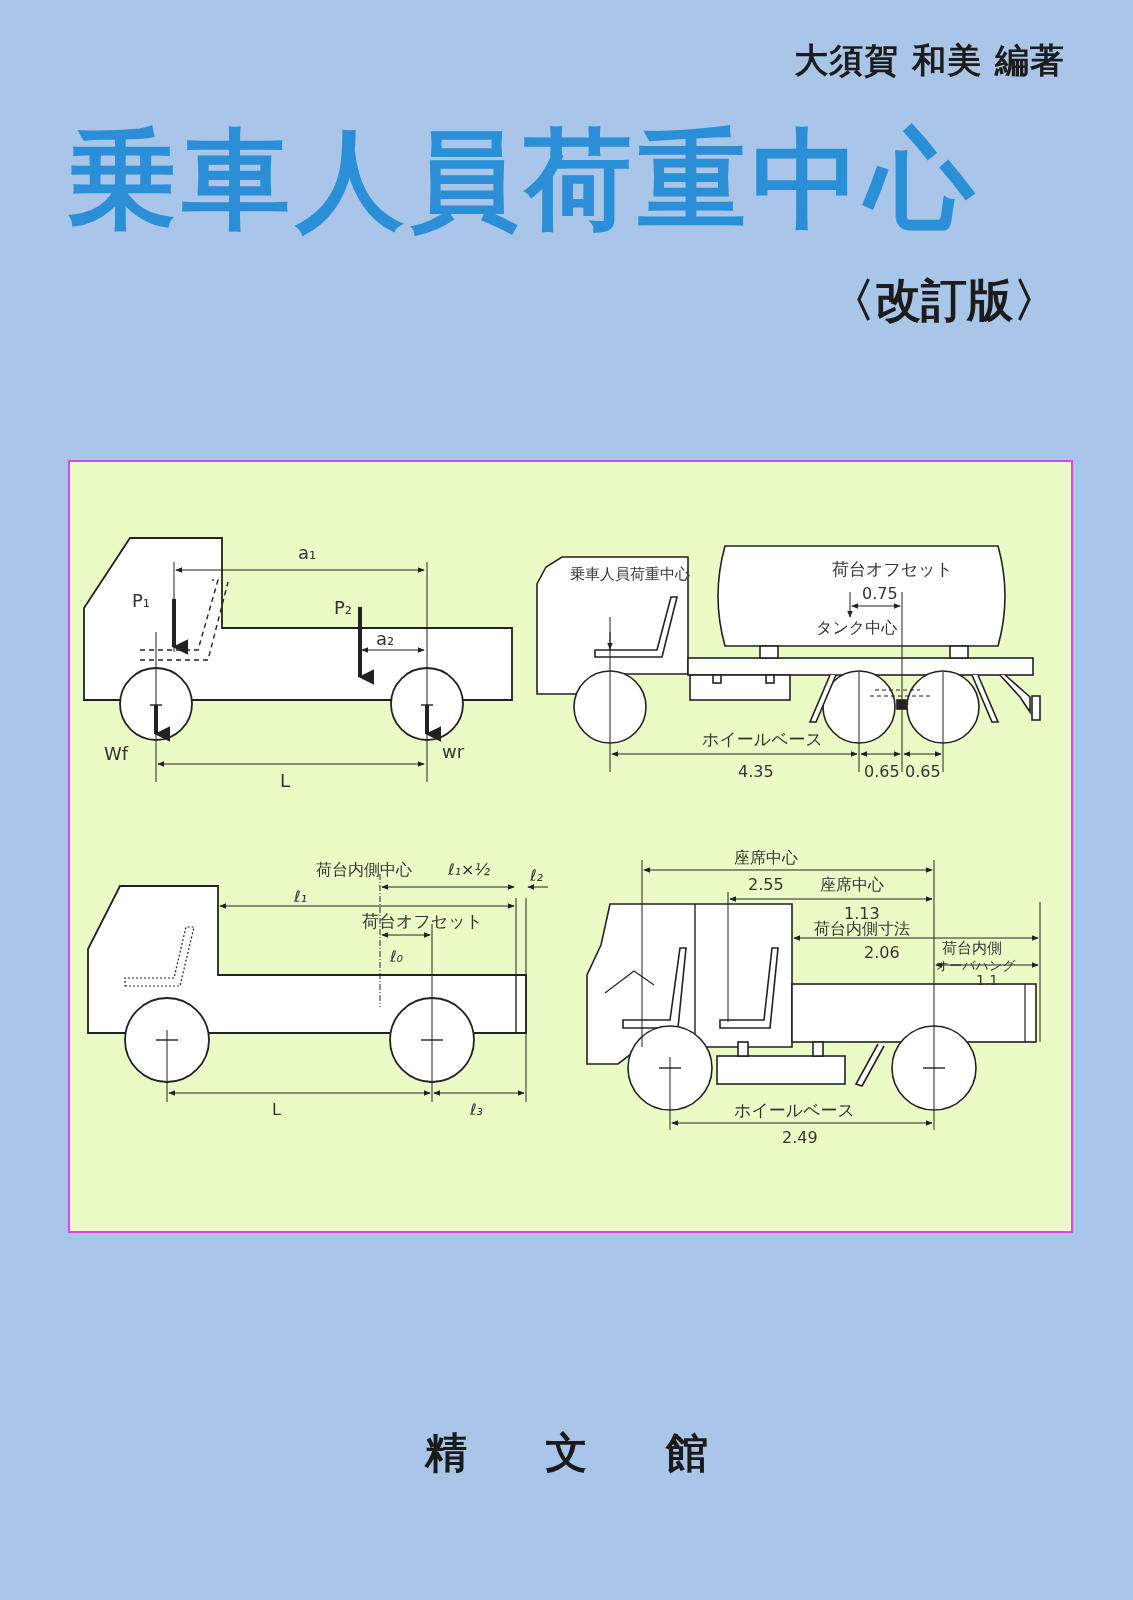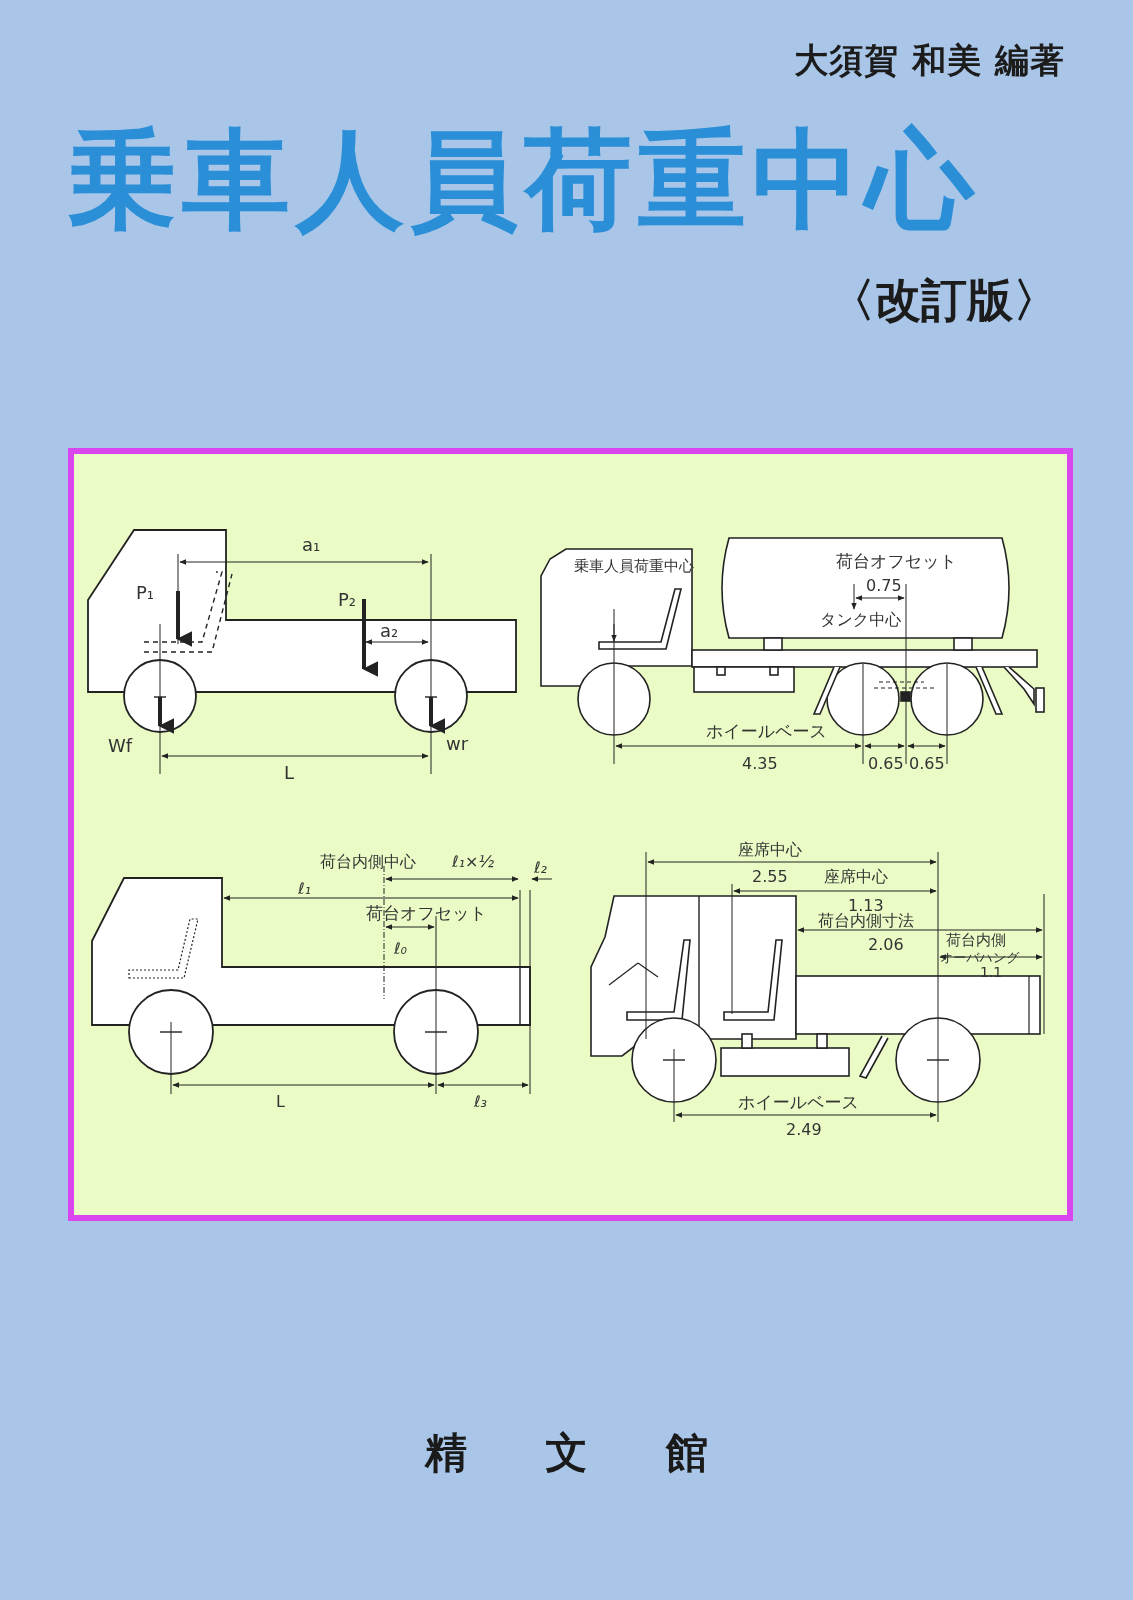--- a/index.html
+++ b/index.html
@@ -17,24 +17,24 @@
   .title {
     position: absolute; top: 115px; left: 68px; width: 1020px;
     font-size: 108px; font-weight: bold; color: #2b8fd8;
     letter-spacing: 6px; white-space: nowrap; line-height: 1.2;
   }
   .edition {
     position: absolute; top: 270px; right: 74px;
     font-size: 46px; font-weight: bold; color: #1c1c1c; text-align: center;
   }
   .panel {
-    position: absolute; left: 68px; top: 448px;
+    position: absolute; left: 68px; top: 460px;
     width: 1005px; height: 773px;
     background: #ebfbc6;
-    border: 6px solid #d946ef;
+    border: 2px solid #d946ef;
     box-sizing: border-box;
   }
   .panel svg { position: absolute; left: 0; top: 0; }
   .publisher {
     position: absolute; top: 1425px; left: 0; width: 1133px;
     text-align: center;
     font-size: 42px; font-weight: bold; color: #1a1a1a;
     letter-spacing: 32px; text-indent: 32px;
   }
   svg text { font-family: "DejaVu Sans", "Liberation Sans", sans-serif; fill: #333; }

